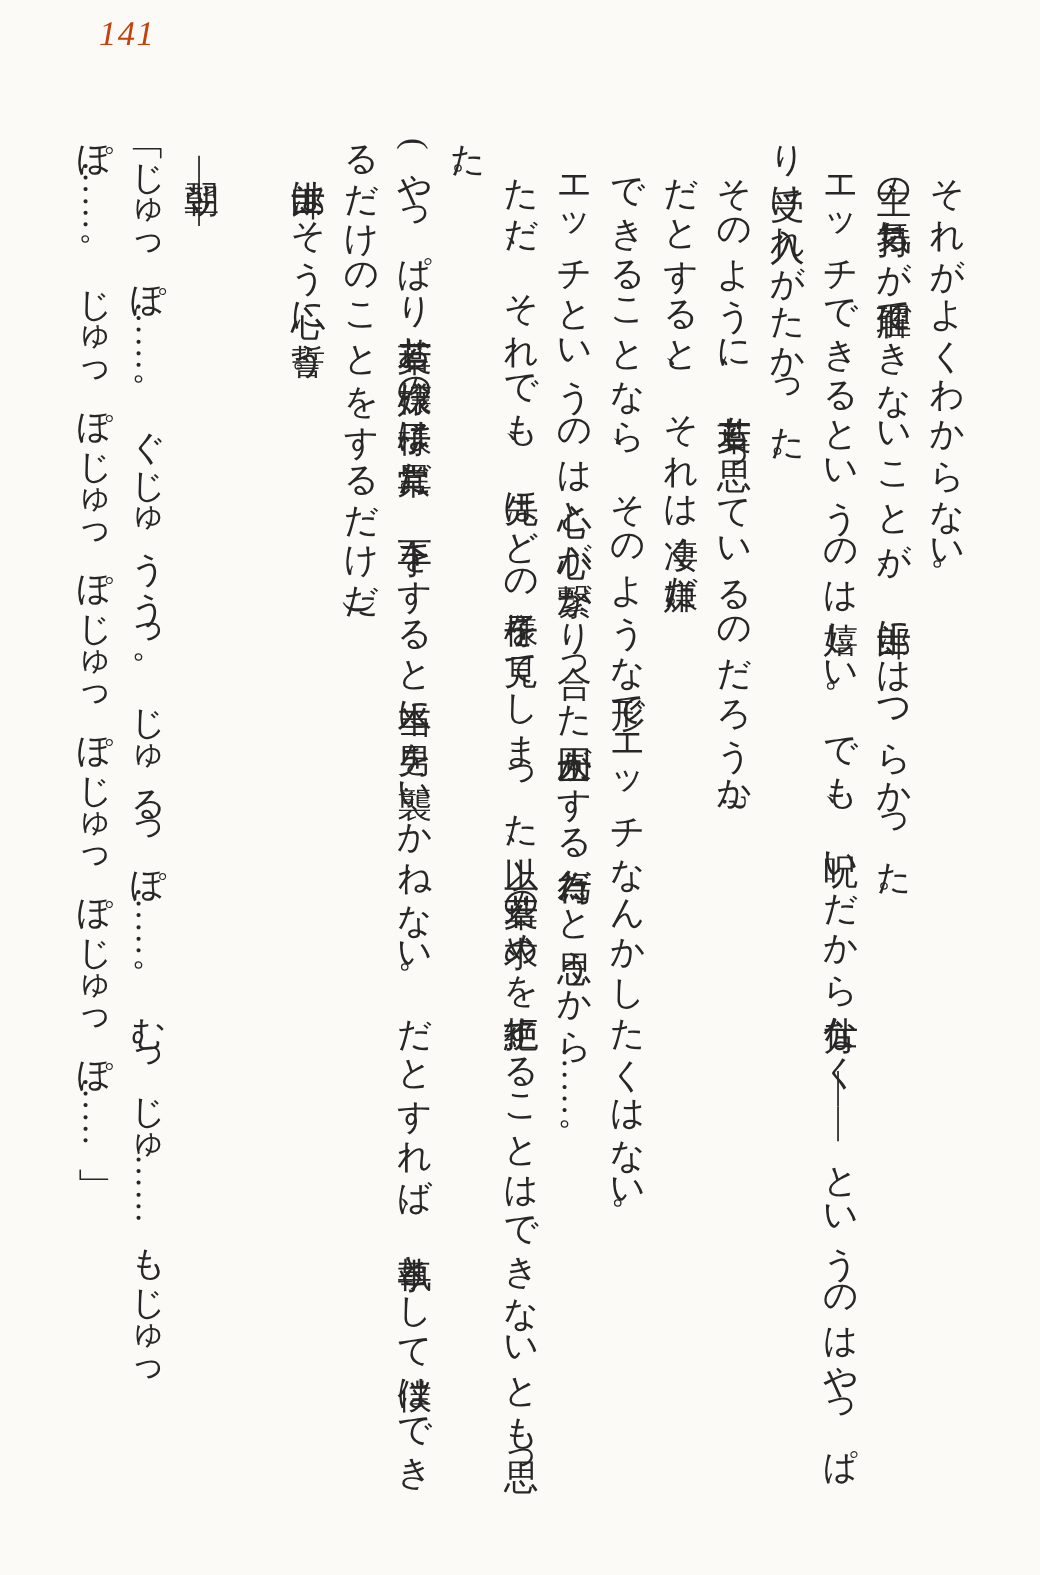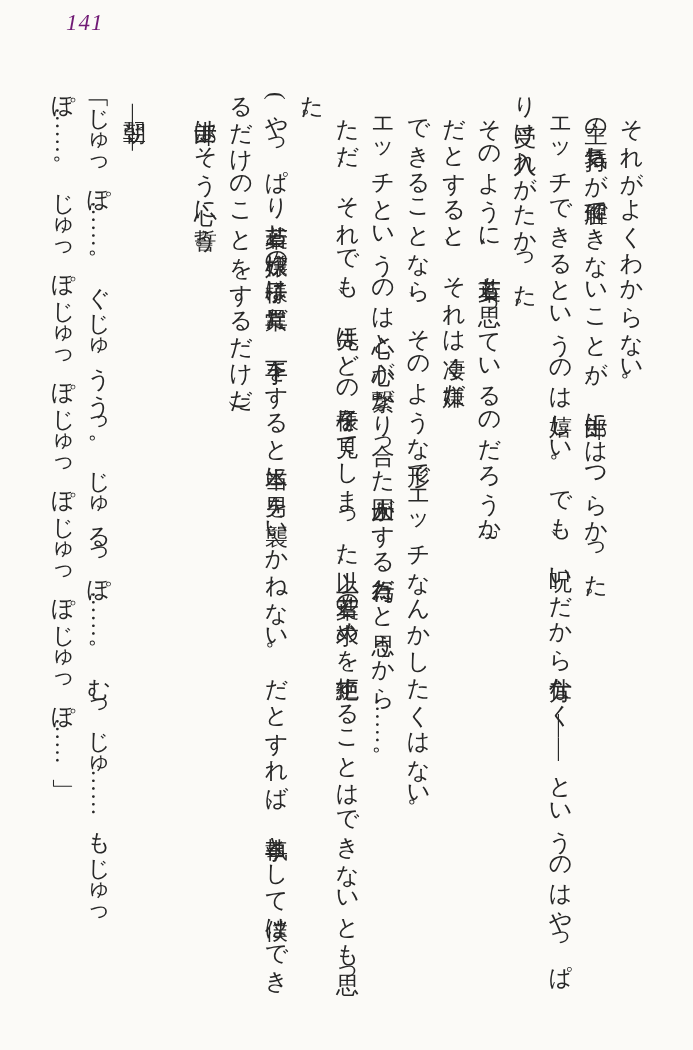--- a/index.html
+++ b/index.html
@@ -17,21 +17,21 @@
   .page {
     position: absolute;
     inset: 0;
   }
   .page-number {
     position: absolute;
     top: 11px;
     left: 66px;
     font-size: 23px;
     font-style: italic;
-    color: #701a75;
+    color: #c2410c;
     letter-spacing: 1px;
     line-height: 1;
   }
   .text-block {
     position: absolute;
     top: 80px;
     right: 44px;
     height: 908px;
     writing-mode: vertical-rl;
     text-orientation: mixed;

